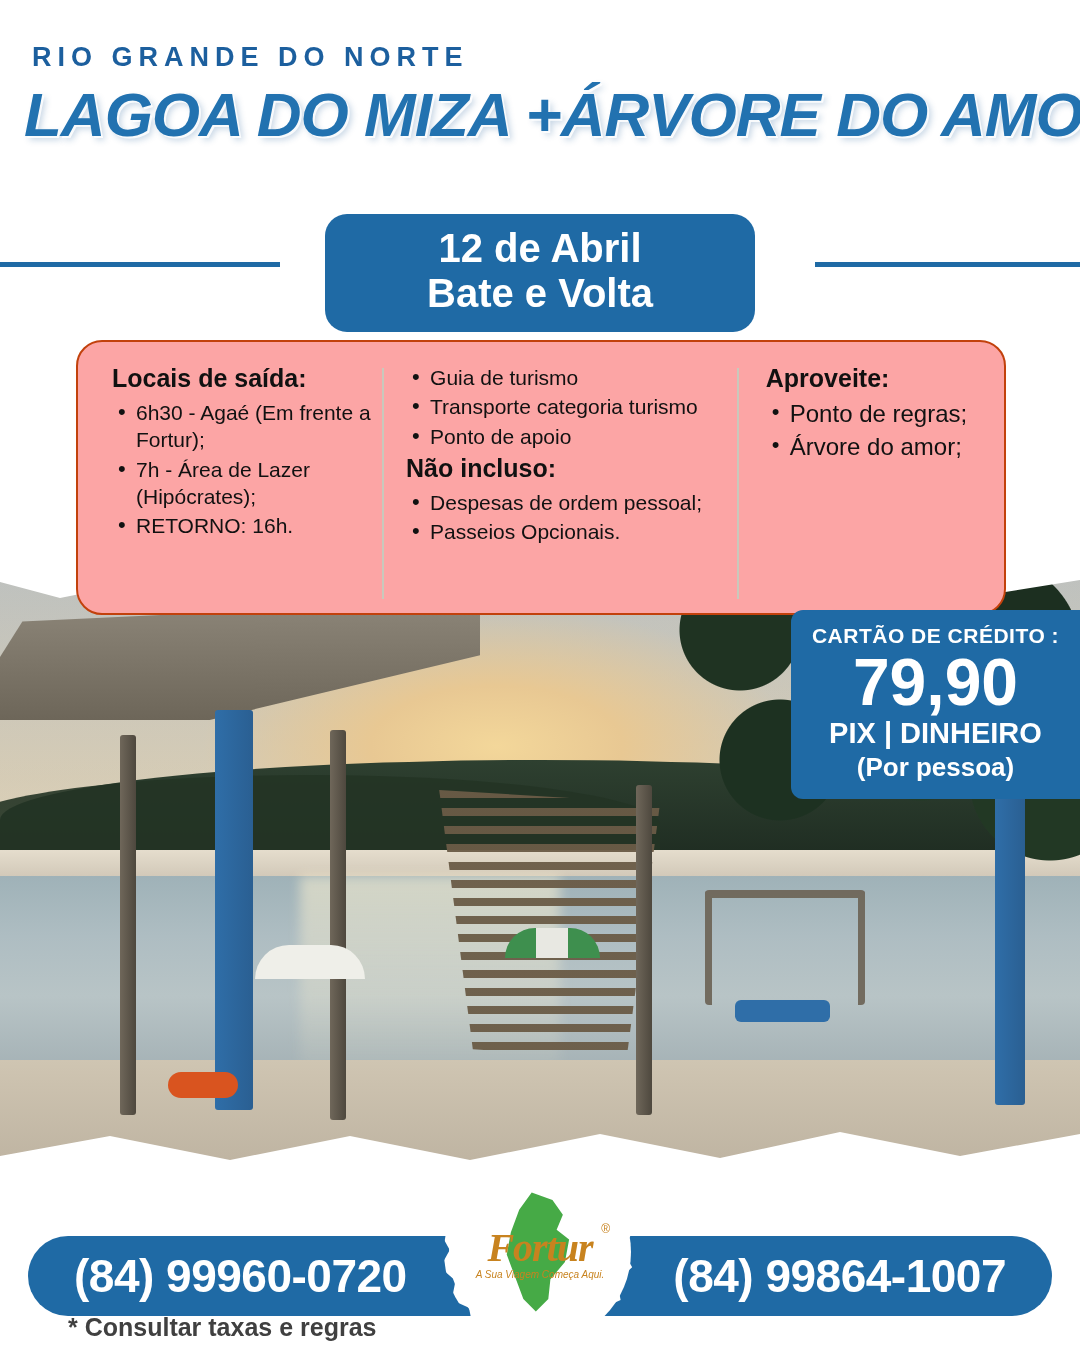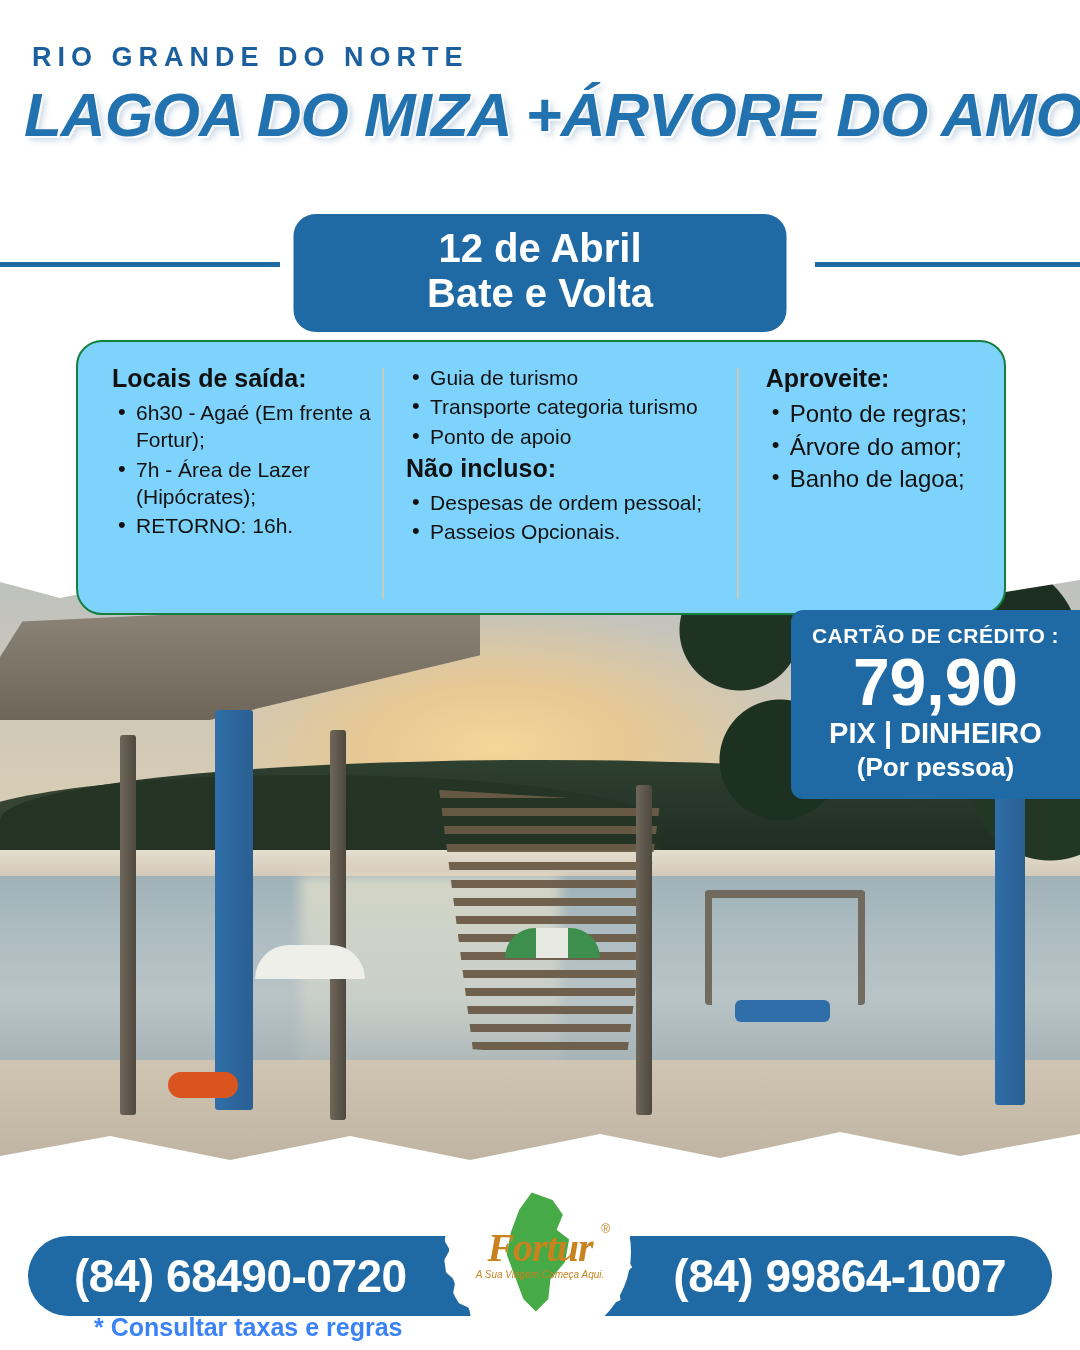--- a/index.html
+++ b/index.html
@@ -54,37 +54,37 @@
     top: 48px;
     height: 5px;
     background: #1f6aa5;
   }
   .rule.left { left: 0; width: 280px; }
   .rule.right { right: 0; width: 265px; }
   .date-badge {
     position: absolute;
     left: 50%; transform: translateX(-50%);
     top: 0;
-    width: 493px;
+    width: 430px;
     padding: 12px 0 16px;
     background: #1f6aa5;
     border-radius: 22px;
     text-align: center;
     color: #ffffff;
   }
   .date-badge .l1 { font-size: 40px; font-weight: bold; line-height: 1.12; }
   .date-badge .l2 { font-size: 40px; font-weight: bold; line-height: 1.12; }
 
   
   .info-card {
     position: absolute;
     top: 340px; left: 76px;
     width: 930px; height: 275px;
-    background: #7dd3fc;
-    border: 2px solid #15803d;
+    background: #fca5a5;
+    border: 2px solid #c2410c;
     border-radius: 26px;
     display: flex;
     padding: 22px 20px 0 20px;
     z-index: 5;
   }
   .col { position: relative; }
   .col.c1 { width: 290px; padding-left: 14px; }
   .col.c2 { width: 360px; padding-left: 22px; }
   .col.c3 { width: 250px; padding-left: 27px; }
   .divider {
@@ -275,22 +275,22 @@
     z-index: 6;
   }
   .phone {
     color: #ffffff;
     font-size: 46px;
     font-weight: bold;
     letter-spacing: -0.5px;
   }
   .consult {
     position: absolute;
-    left: 94px; bottom: 8px;
-    font-size: 25px; font-weight: bold; color: #3b82f6;
+    left: 68px; bottom: 8px;
+    font-size: 25px; font-weight: bold; color: #404040;
     z-index: 7;
   }
 
   
   .logo {
     position: absolute;
     left: 50%; transform: translateX(-50%);
     bottom: 10px;
     width: 176px; height: 176px;
     background: #ffffff;
@@ -386,21 +386,20 @@
       </ul>
     </div>
 
     <div class="divider"></div>
 
     <div class="col c3">
       <h3>Aproveite:</h3>
       <ul>
         <li>Ponto de regras;</li>
         <li>Árvore do amor;</li>
-        <li>Banho de lagoa;</li>
       </ul>
     </div>
   </div>
 
   <div class="photo">
     <div class="sky"></div>
     <div class="treeline"></div>
     <div class="treeline2"></div>
     <div class="sandstrip"></div>
     <div class="water"></div>
@@ -424,21 +423,21 @@
   </div>
 
   <div class="price-box">
     <div class="label">CARTÃO DE CRÉDITO :</div>
     <div class="value">79,90</div>
     <div class="method">PIX | DINHEIRO</div>
     <div class="per">(Por pessoa)</div>
   </div>
 
   <div class="footer">
-    <div class="phone">(84) 68490-0720</div>
+    <div class="phone">(84) 99960-0720</div>
     <div class="phone">(84) 99864-1007</div>
   </div>
   <div class="consult">* Consultar taxas e regras</div>
 
   <div class="logo">
     <div class="logo-map"></div>
     <div class="logo-word">Fortur</div>
     <div class="logo-reg">®</div>
     <div class="logo-tag">A Sua Viagem Começa Aqui.</div>
   </div>

